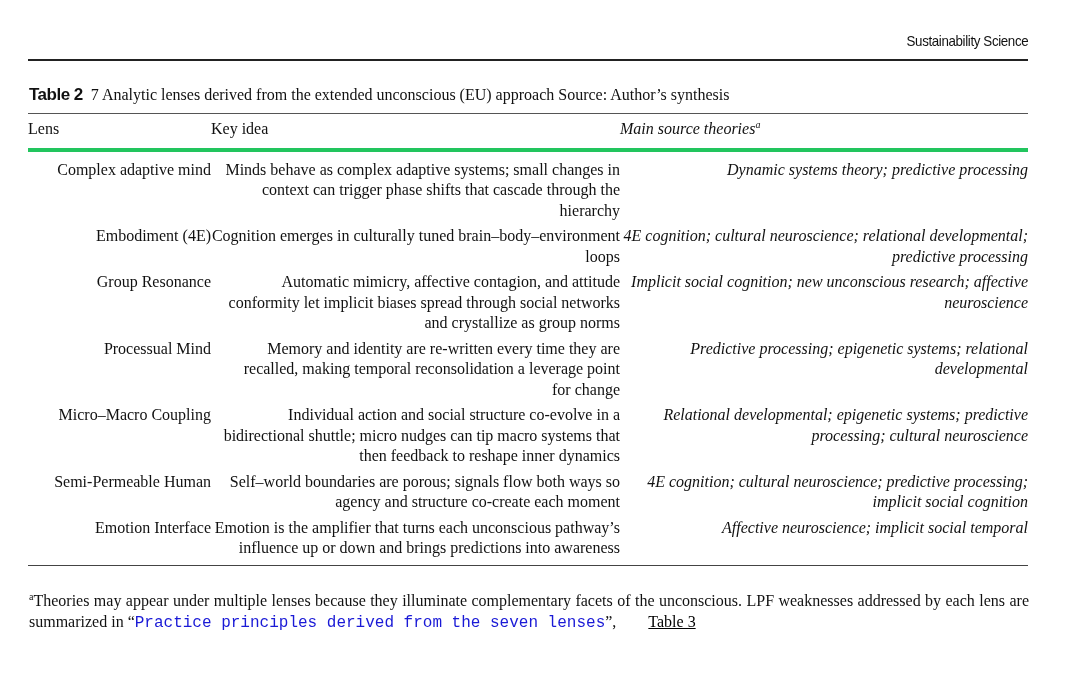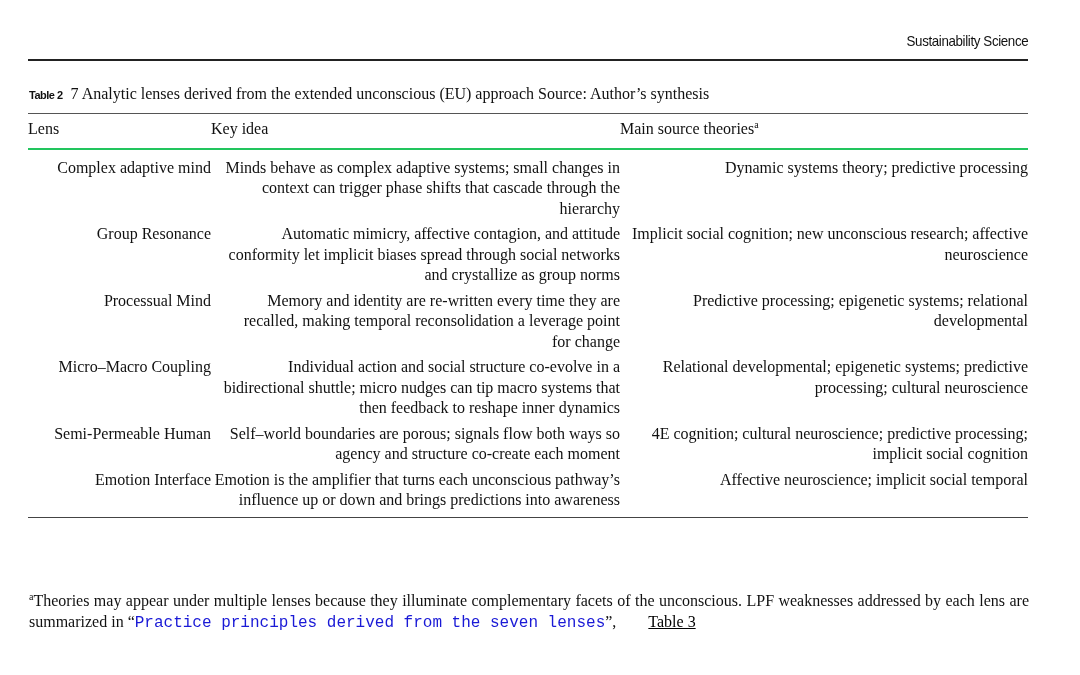--- a/index.html
+++ b/index.html
@@ -38,59 +38,59 @@
     left: 29px;
     top: 85px;
     font-family: "Liberation Serif", serif;
     font-size: 16px;
     color: #111;
     white-space: nowrap;
   }
   .caption .caption-label {
     font-family: "Liberation Sans", sans-serif;
     font-weight: bold;
-    font-size: 11px;
+    font-size: 17px;
     letter-spacing: -0.5px;
     margin-right: 8px;
   }
   .table-wrap {
     position: absolute;
     left: 28px;
     top: 113px;
     width: 1000px;
   }
   table {
     border-collapse: collapse;
     width: 1000px;
     font-family: "Liberation Serif", serif;
     font-size: 16px;
     line-height: 20.5px;
     color: #111;
   }
   thead tr {
     border-top: 1px solid #555;
-    border-bottom: 2px solid #22c55e;
+    border-bottom: 4px solid #22c55e;
   }
   thead th {
     font-weight: normal;
     text-align: left;
     padding: 5px 0 8px 0;
     vertical-align: top;
   }
   tbody td {
     vertical-align: top;
     padding: 0;
   }
   tbody tr:first-child td { padding-top: 8px; }
   tbody tr td { padding-bottom: 5px; text-align: right; }
   tbody tr:last-child td { padding-bottom: 6px; }
   tbody tr:last-child { border-bottom: 1px solid #444; }
   .col-lens { width: 183px; padding-right: 0; }
   .col-key { width: 409px; }
-  .col-src { width: 408px; }
+  .col-src { width: 408px; font-style: italic; }
   .hang {
     padding-left: 12px;
     text-indent: -12px;
     display: block;
   }
   .footnote {
     position: absolute;
     left: 29px;
     top: 591px;
     width: 1000px;
@@ -138,20 +138,29 @@
       <tr>
         <td class="col-lens">Complex adaptive mind</td>
         <td class="col-key">
             <span class="hang">Minds behave as complex adaptive systems; small changes in context can trigger phase shifts that cascade through the hierarchy</span>
           </td>
         <td class="col-src">
             <span class="hang">Dynamic systems theory; predictive processing</span>
           </td>
       </tr>
       <tr>
+        <td class="col-lens">Embodiment (4E)</td>
+        <td class="col-key">
+            <span class="hang">Cognition emerges in culturally tuned brain–body–environment loops</span>
+          </td>
+        <td class="col-src">
+            <span class="hang">4E cognition; cultural neuroscience; relational developmental; predictive processing</span>
+          </td>
+      </tr>
+      <tr>
         <td class="col-lens">Group Resonance</td>
         <td class="col-key">
             <span class="hang">Automatic mimicry, affective contagion, and attitude conformity let implicit biases spread through social networks and crystallize as group norms</span>
           </td>
         <td class="col-src">
             <span class="hang">Implicit social cognition; new unconscious research; affective neuroscience</span>
           </td>
       </tr>
       <tr>
         <td class="col-lens">Processual Mind</td>

